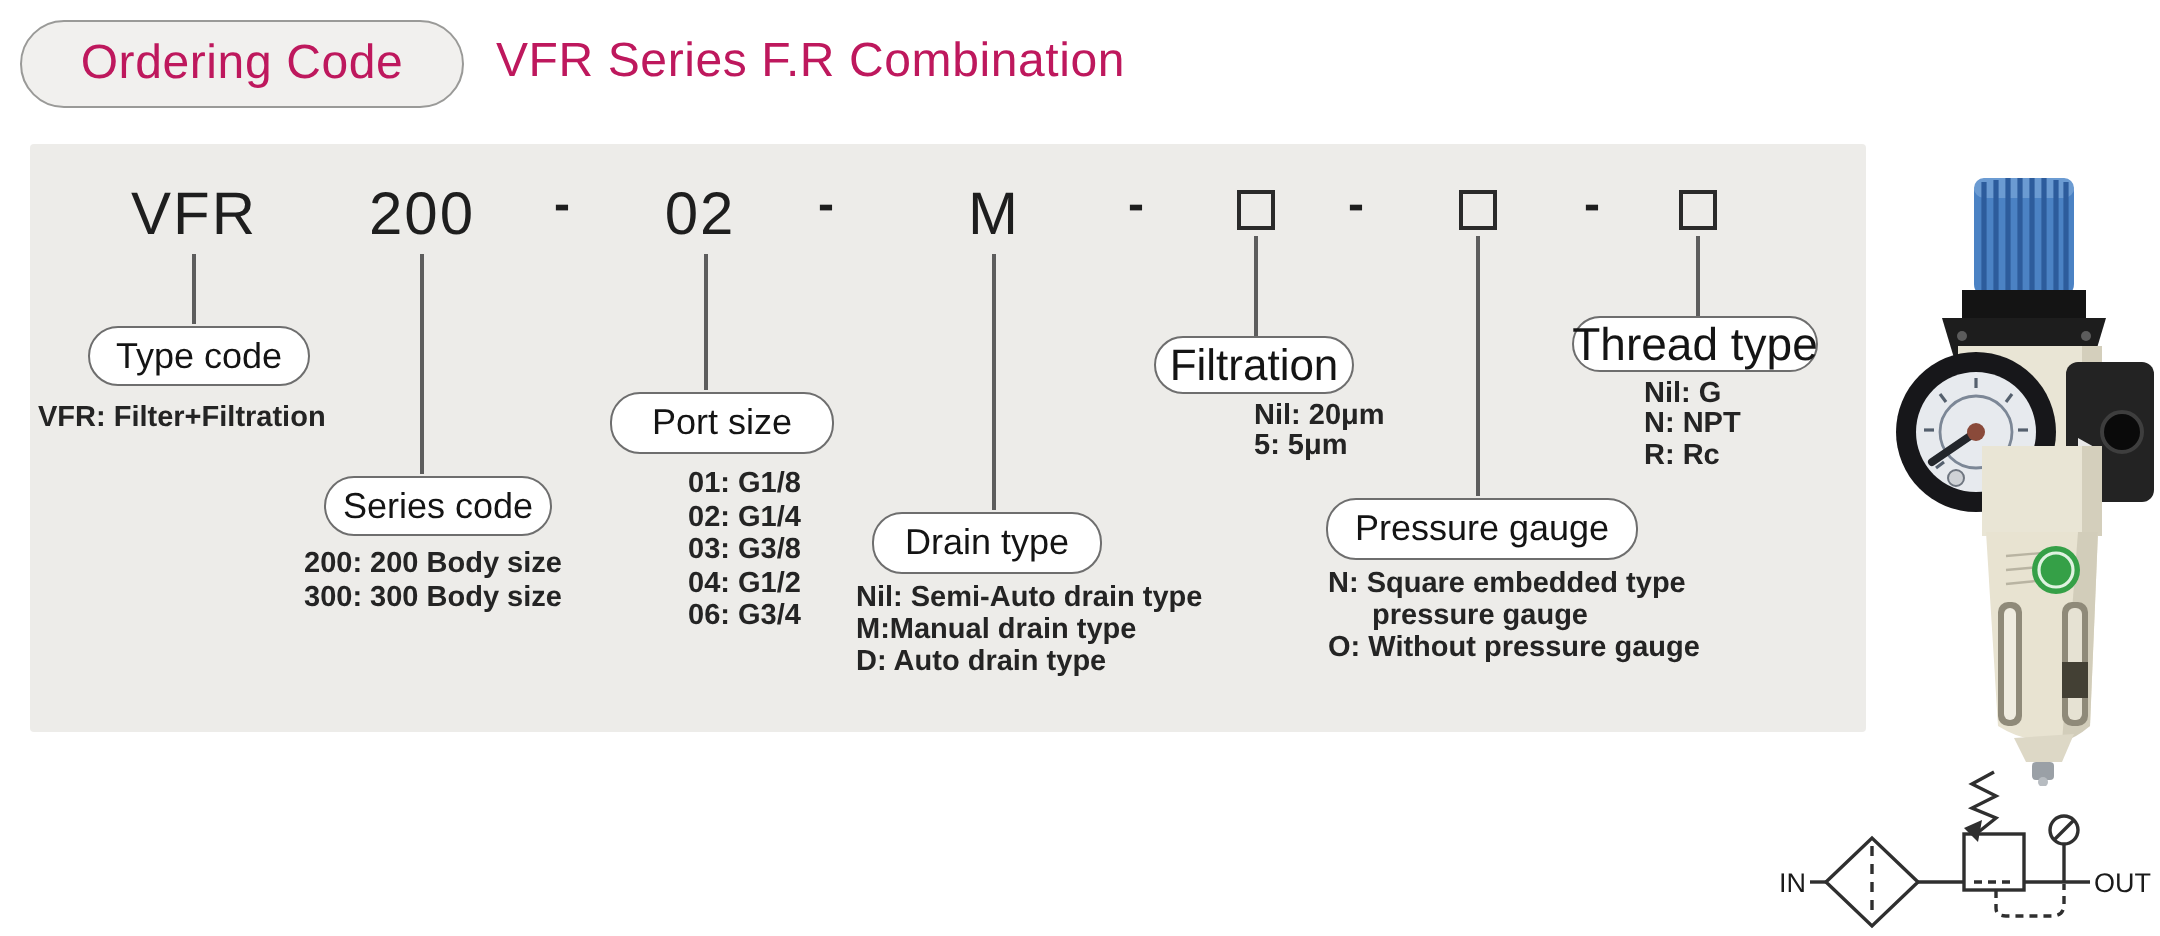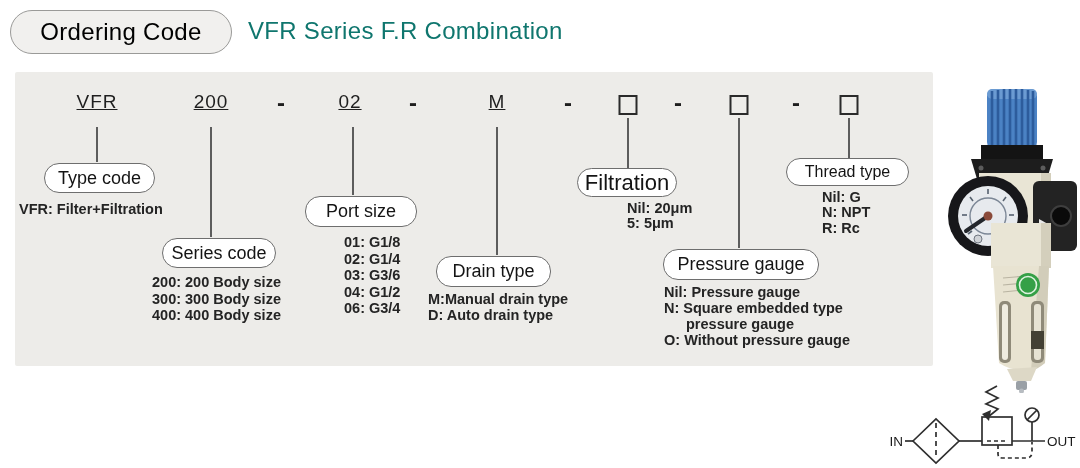--- a/index.html
+++ b/index.html
@@ -5,34 +5,34 @@
   html,body{margin:0;padding:0;background:#ffffff;}
   .stage{
     position:relative;width:1080px;height:468px;overflow:hidden;
     font-family:"Liberation Sans", sans-serif;color:#1b1b1b;background:#ffffff;
   }
   
   .badge{
     position:absolute;left:10px;top:10px;width:220px;height:42px;
     background:#f1f0ee;border:1.6px solid #9a9a98;border-radius:22px;
     display:flex;align-items:center;justify-content:center;
-    font-size:24px;color:#000000;letter-spacing:.3px;
+    font-size:24px;color:#be185d;letter-spacing:.3px;
   }
   .title{
-    position:absolute;left:248px;top:17px;font-size:24px;color:#0f766e;letter-spacing:.3px;
+    position:absolute;left:248px;top:17px;font-size:24px;color:#be185d;letter-spacing:.3px;
   }
   
   .panel{
     position:absolute;left:15px;top:72px;width:918px;height:294px;
     background:#edeceا;background:#edece9;border-radius:2px;
   }
   
   .code{
     position:absolute;top:91px;transform:translateX(-50%);
-    font-size:19px;color:#1e1e1e;letter-spacing:1px;white-space:nowrap;text-decoration:underline;
+    font-size:30px;color:#1e1e1e;letter-spacing:1px;white-space:nowrap;
   }
   .dash{
     position:absolute;top:89px;transform:translateX(-50%);
     font-size:24px;font-weight:700;color:#1e1e1e;
   }
   .ph{
     position:absolute;top:95px;width:15px;height:16px;transform:translateX(-50%);
     border:2.2px solid #2a2a2a;background:transparent;
   }
   
@@ -88,47 +88,46 @@
   <div class="vline" style="left:628px;top:118px;height:50px"></div>
   <div class="vline" style="left:739px;top:118px;height:130px"></div>
   <div class="vline" style="left:849px;top:118px;height:40px"></div>
 
   <div class="pill" style="left:44px;top:163px;width:109px;height:28px">Type code</div>
   <div class="pill" style="left:162px;top:238px;width:112px;height:28px">Series code</div>
   <div class="pill" style="left:305px;top:196px;width:110px;height:29px">Port size</div>
   <div class="pill" style="left:436px;top:256px;width:113px;height:29px">Drain type</div>
   <div class="pill" style="left:577px;top:168px;width:98px;height:27px;font-size:22px">Filtration</div>
   <div class="pill" style="left:663px;top:249px;width:154px;height:29px">Pressure gauge</div>
-  <div class="pill" style="left:786px;top:158px;width:121px;height:26px;font-size:16px">Thread type</div>
+  <div class="pill" style="left:786px;top:158px;width:121px;height:26px;font-size:23px">Thread type</div>
 
   <div class="opts lh16" style="left:19px;top:201px">
     <div>VFR: Filter+Filtration</div>
   </div>
   <div class="opts lh165" style="left:152px;top:274px">
     <div>200: 200 Body size</div>
     <div>300: 300 Body size</div>
-    <div>400: 400 Body size</div>
   </div>
   <div class="opts lh165" style="left:344px;top:234px">
     <div>01: G1/8</div>
     <div>02: G1/4</div>
-    <div>03: G3/6</div>
+    <div>03: G3/8</div>
     <div>04: G1/2</div>
     <div>06: G3/4</div>
   </div>
   <div class="opts lh158" style="left:428px;top:292px">
+    <div>Nil: Semi-Auto drain type</div>
     <div>M:Manual drain type</div>
     <div>D: Auto drain type</div>
   </div>
   <div class="opts lh152" style="left:595px;top:201px">
     <div>Nil: 20μm</div>
     <div>5: 5μm</div>
   </div>
   <div class="opts lh16" style="left:664px;top:284px">
-    <div>Nil: Pressure gauge</div>
     <div>N: Square embedded type</div>
     <div class="indent">pressure gauge</div>
     <div>O: Without pressure gauge</div>
   </div>
   <div class="opts lh154" style="left:822px;top:190px">
     <div>Nil: G</div>
     <div>N: NPT</div>
     <div>R: Rc</div>
   </div>
 

